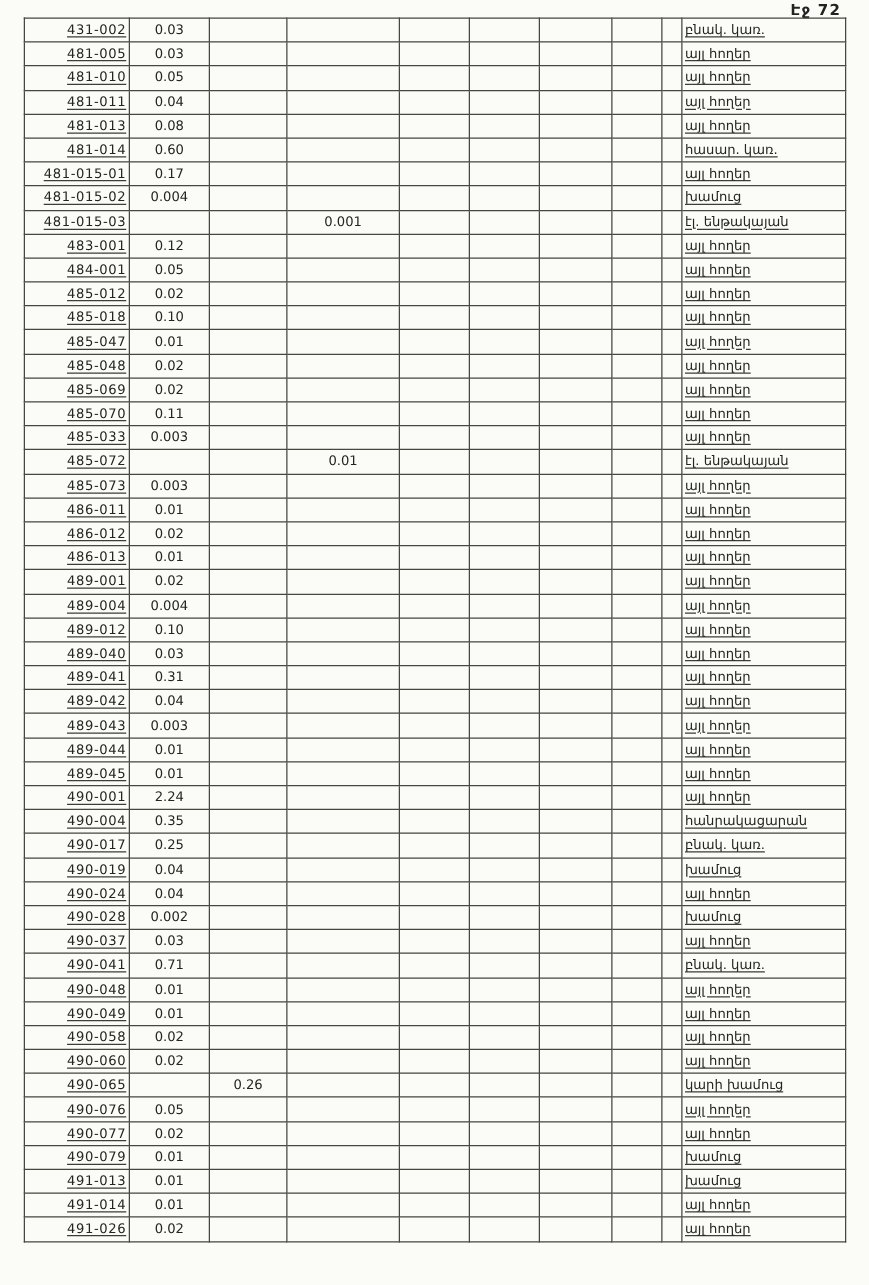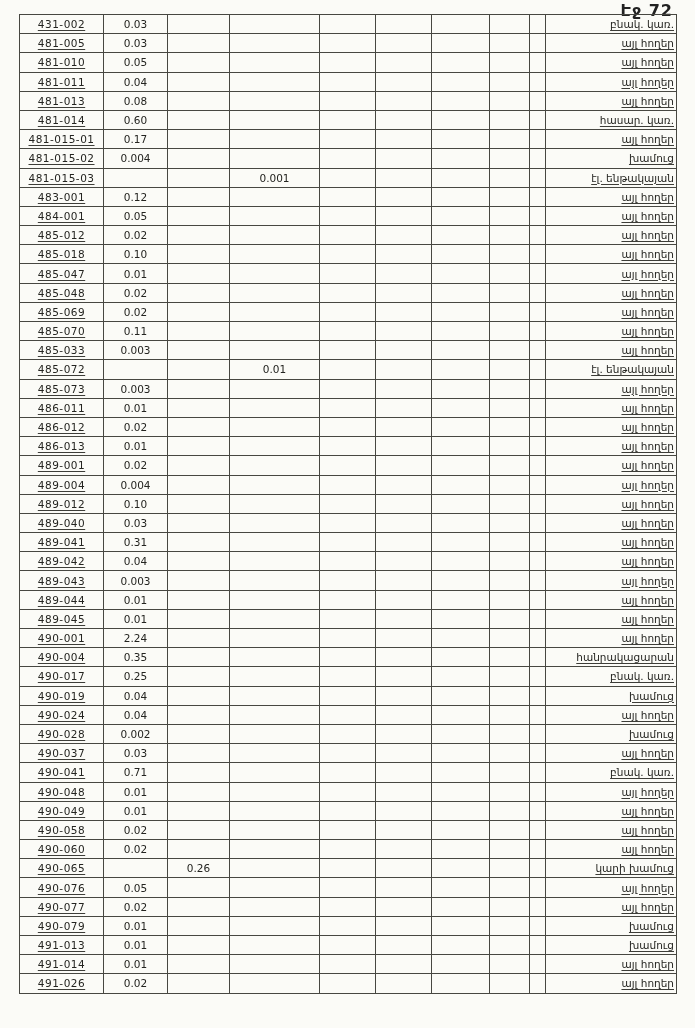--- a/index.html
+++ b/index.html
@@ -12,21 +12,21 @@
     background: #fbfbf7;
     font-family: "DejaVu Sans", sans-serif;
     color: #1f1f1f;
     position: relative;
     overflow: hidden;
   }
   .page-label {
     position: absolute;
     top: 1px;
     right: 22px;
-    font-size: 16px;
+    font-size: 12px;
     font-weight: bold;
     letter-spacing: 1px;
     color: #222;
   }
   table.doc-table {
     position: absolute;
     left: 19px;
     top: 14px;
     width: 657px;
     border-collapse: collapse;
@@ -37,29 +37,29 @@
     height: 18.2px;
     padding: 0 2px;
     font-size: 10.5px;
     line-height: 12px;
     vertical-align: middle;
     overflow: hidden;
     white-space: nowrap;
     color: #242420;
   }
   td.code {
-    text-align: center;
+    text-align: right;
     padding-left: 8px;
     letter-spacing: 0.5px;
   }
   td.num {
     text-align: center;
   }
   td.label {
-    text-align: right;
+    text-align: left;
     padding-left: 6px;
     font-size: 11px;
   }
   .u {
     text-decoration: underline;
     text-underline-offset: 2px;
     text-decoration-thickness: 1px;
     text-decoration-color: #3d3d38;
   }
 </style>

